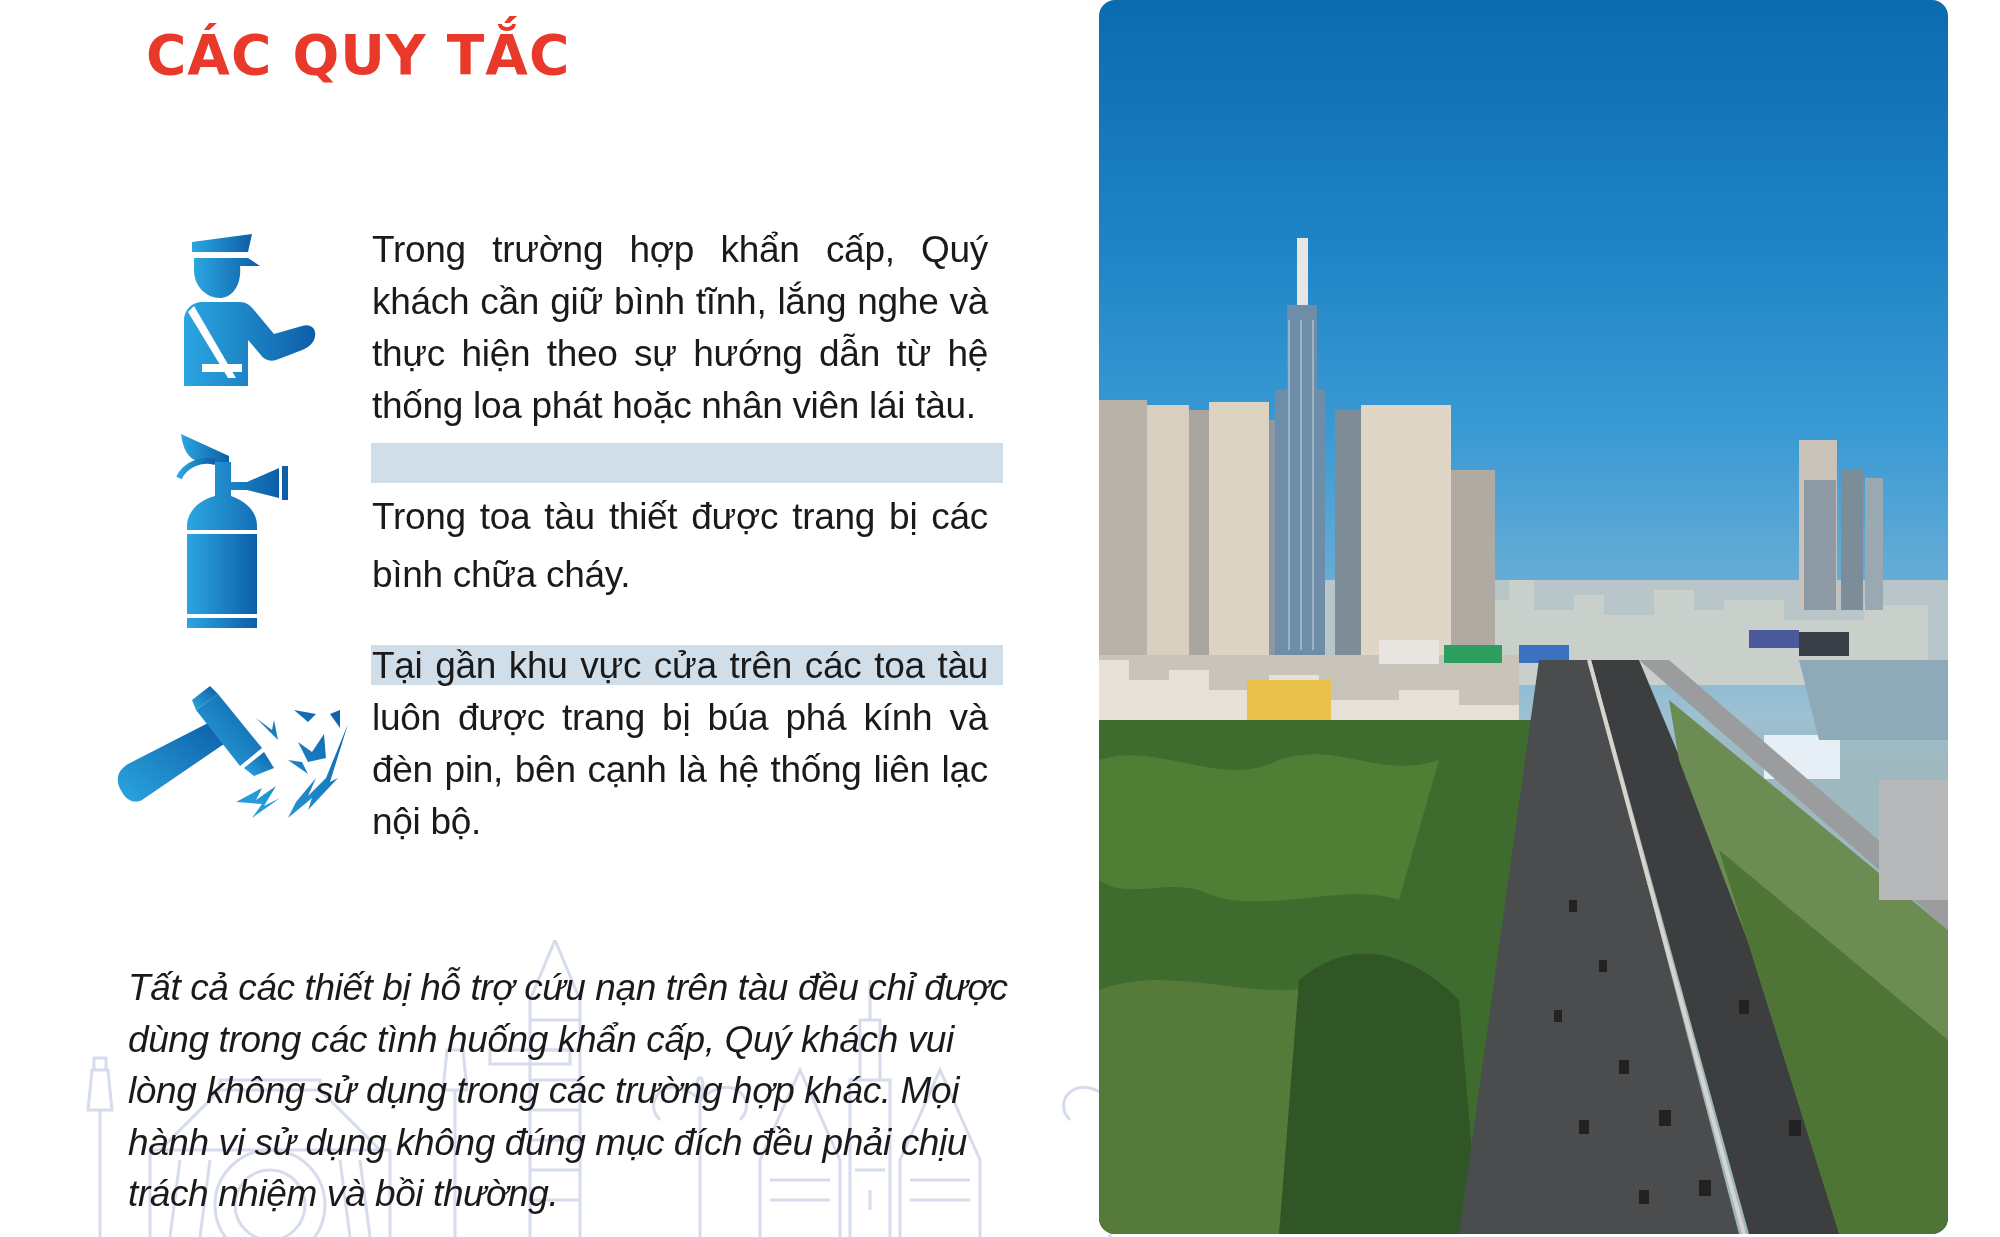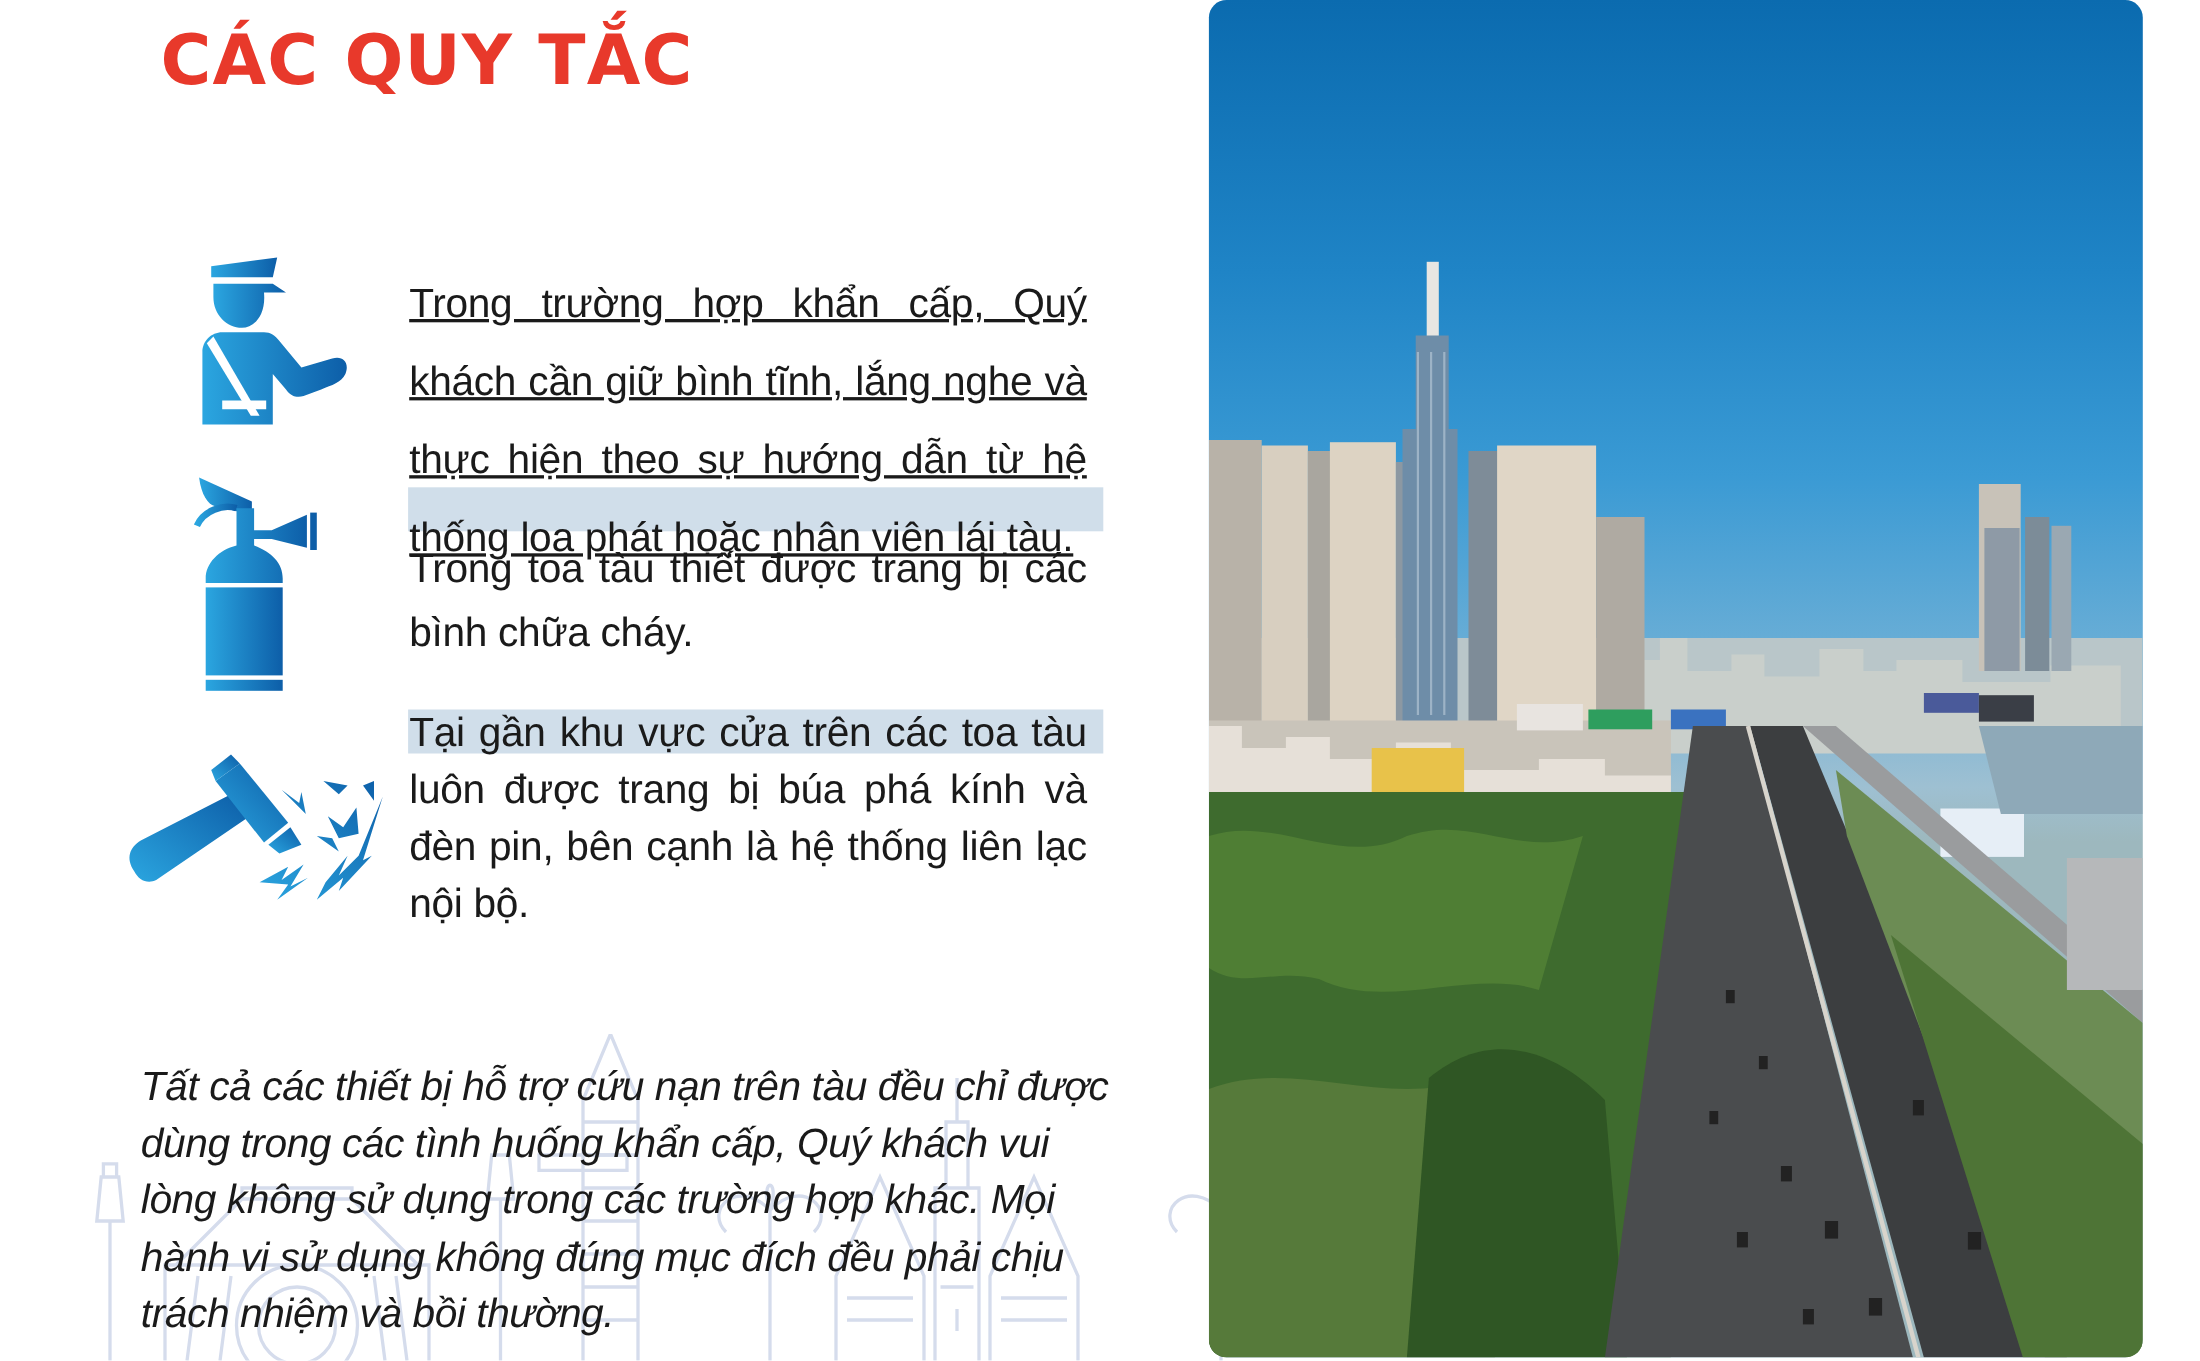--- a/index.html
+++ b/index.html
@@ -4,35 +4,35 @@
 <style>
   html, body { margin: 0; padding: 0; }
   body {
     width: 2000px; height: 1237px; position: relative; overflow: hidden;
     background: #ffffff;
     font-family: "Liberation Sans", sans-serif;
   }
   .title {
     position: absolute; left: 146px; top: 18px;
     color: #E8392B; font-family: "DejaVu Sans", sans-serif; font-weight: bold;
-    font-size: 63px; line-height: 74px; letter-spacing: 1px; margin: 0;
+    font-size: 55px; line-height: 74px; letter-spacing: 1px; margin: 0;
   }
   .title span { display: block; }
   .skyline-deco {
     position: absolute; left: 60px; top: 940px; width: 1100px; height: 297px;
     z-index: 0;
   }
   .icon { position: absolute; z-index: 1; }
   .para {
     position: absolute; left: 372px; width: 616px; z-index: 2;
     font-family: "Liberation Sans", sans-serif; font-size: 37px; color: #1a1a1a;
     text-align: justify; text-align-last: left; margin: 0;
     transform-origin: left top; letter-spacing: -0.3px;
   }
-  #p1 { top: 240px; line-height: 71px; text-decoration: underline; }
+  #p1 { top: 224px; line-height: 52px; }
   #p2 { top: 488px; line-height: 58px; }
   #p3 { top: 639px; line-height: 52px; }
   .divider {
     position: absolute; left: 371px; width: 632px; height: 40px;
     background: #D0DEEA; z-index: 1;
   }
   #d1 { top: 443px; }
   #d2 { top: 645px; }
   #p3 { top: 640px; }
   .note {

